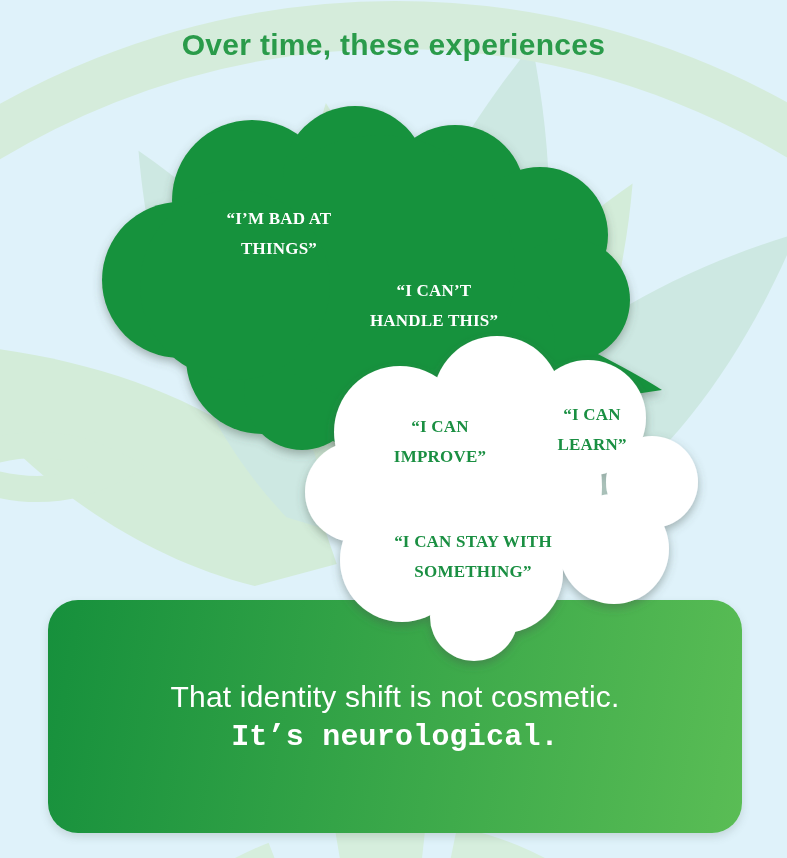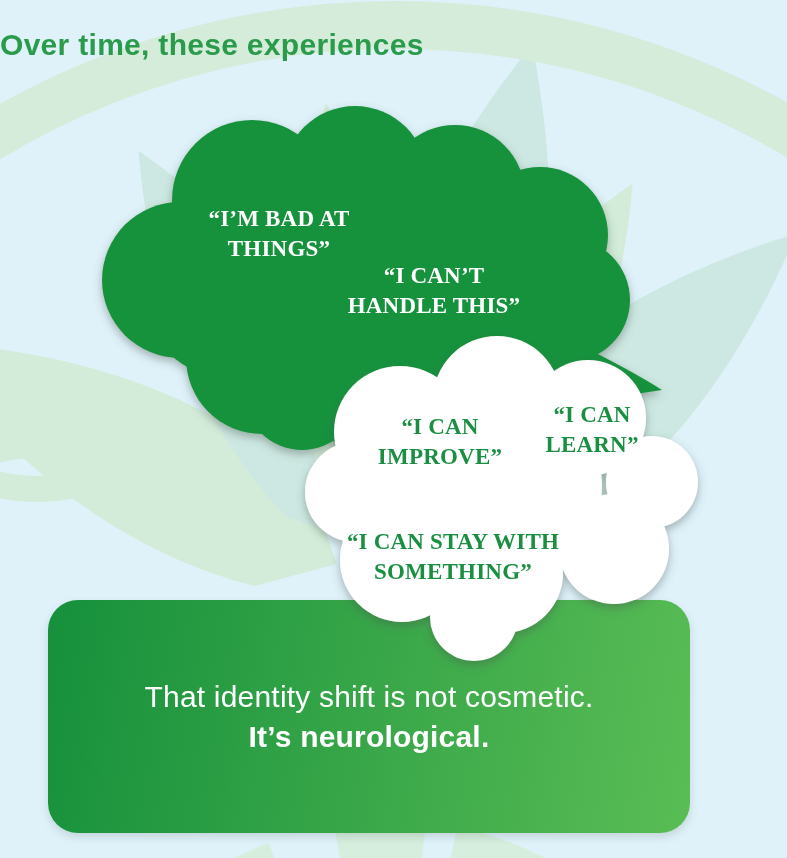--- a/index.html
+++ b/index.html
@@ -6,59 +6,59 @@
   .canvas{
     position:relative;
     width:787px;height:858px;
     overflow:hidden;
     background:var(--background,#dff2fa);
     font-family:"Liberation Sans",sans-serif;
   }
   .canvas svg{position:absolute;left:0;top:0;}
   .title{
     position:absolute;left:0;right:0;top:26px;
-    margin:0;
+    margin:0;text-align:center;
     font-size:30px;line-height:38px;font-weight:700;
     letter-spacing:.3px;
     color:var(--title-green,#2a9b4a);
     z-index:2;
   }
   .card{
-    position:absolute;left:48px;top:600px;width:642px;height:233px;
+    position:absolute;left:48px;top:600px;width:694px;height:233px;
     border-radius:30px;
     background:linear-gradient(100deg,var(--card-gradient-start,#16903c) 0%,var(--card-gradient-end,#5abd55) 100%);
     box-shadow:0 4px 8px rgba(70,90,80,.18);
     z-index:3;
     text-align:center;
     box-sizing:border-box;
     padding-top:77px;
     color:var(--text-white,#ffffff);
   }
   .card-line1{font-size:30px;line-height:40px;font-weight:400;letter-spacing:.2px;}
-  .card-line2{font-size:30px;line-height:40px;font-weight:700;letter-spacing:.2px;}
+  .card-line2{font-size:30px;line-height:40px;font-weight:700;letter-spacing:.2px;font-family:Liberation Mono, monospace;}
   .clouds{z-index:4;}
   .quote{
     position:absolute;
     transform:translateX(-50%);
     text-align:center;
     white-space:pre-line;
     font-family:"Liberation Serif",serif;
     font-weight:700;
-    font-size:23px;line-height:30px;
+    font-size:17px;line-height:30px;
     letter-spacing:.2px;
     z-index:5;
     width:max-content;
   }
   .quote.neg{color:var(--text-white,#ffffff);}
   .quote.pos{color:var(--positive-text-green,#1a8f42);font-family:Liberation Serif, serif;}
   .q1{left:279px;top:204px;}
-  .q2{left:434px;top:261px;}
+  .q2{left:434px;top:276px;}
   .q3{left:440px;top:412px;}
   .q4{left:592px;top:400px;}
-  .q5{left:453px;top:527px;}
+  .q5{left:473px;top:527px;}
 </style>
 </head>
 <body>
 
 <div class="canvas">
 
   <svg class="bg" width="787" height="858" viewBox="0 0 787 858">
     <g>
 
       <g>

